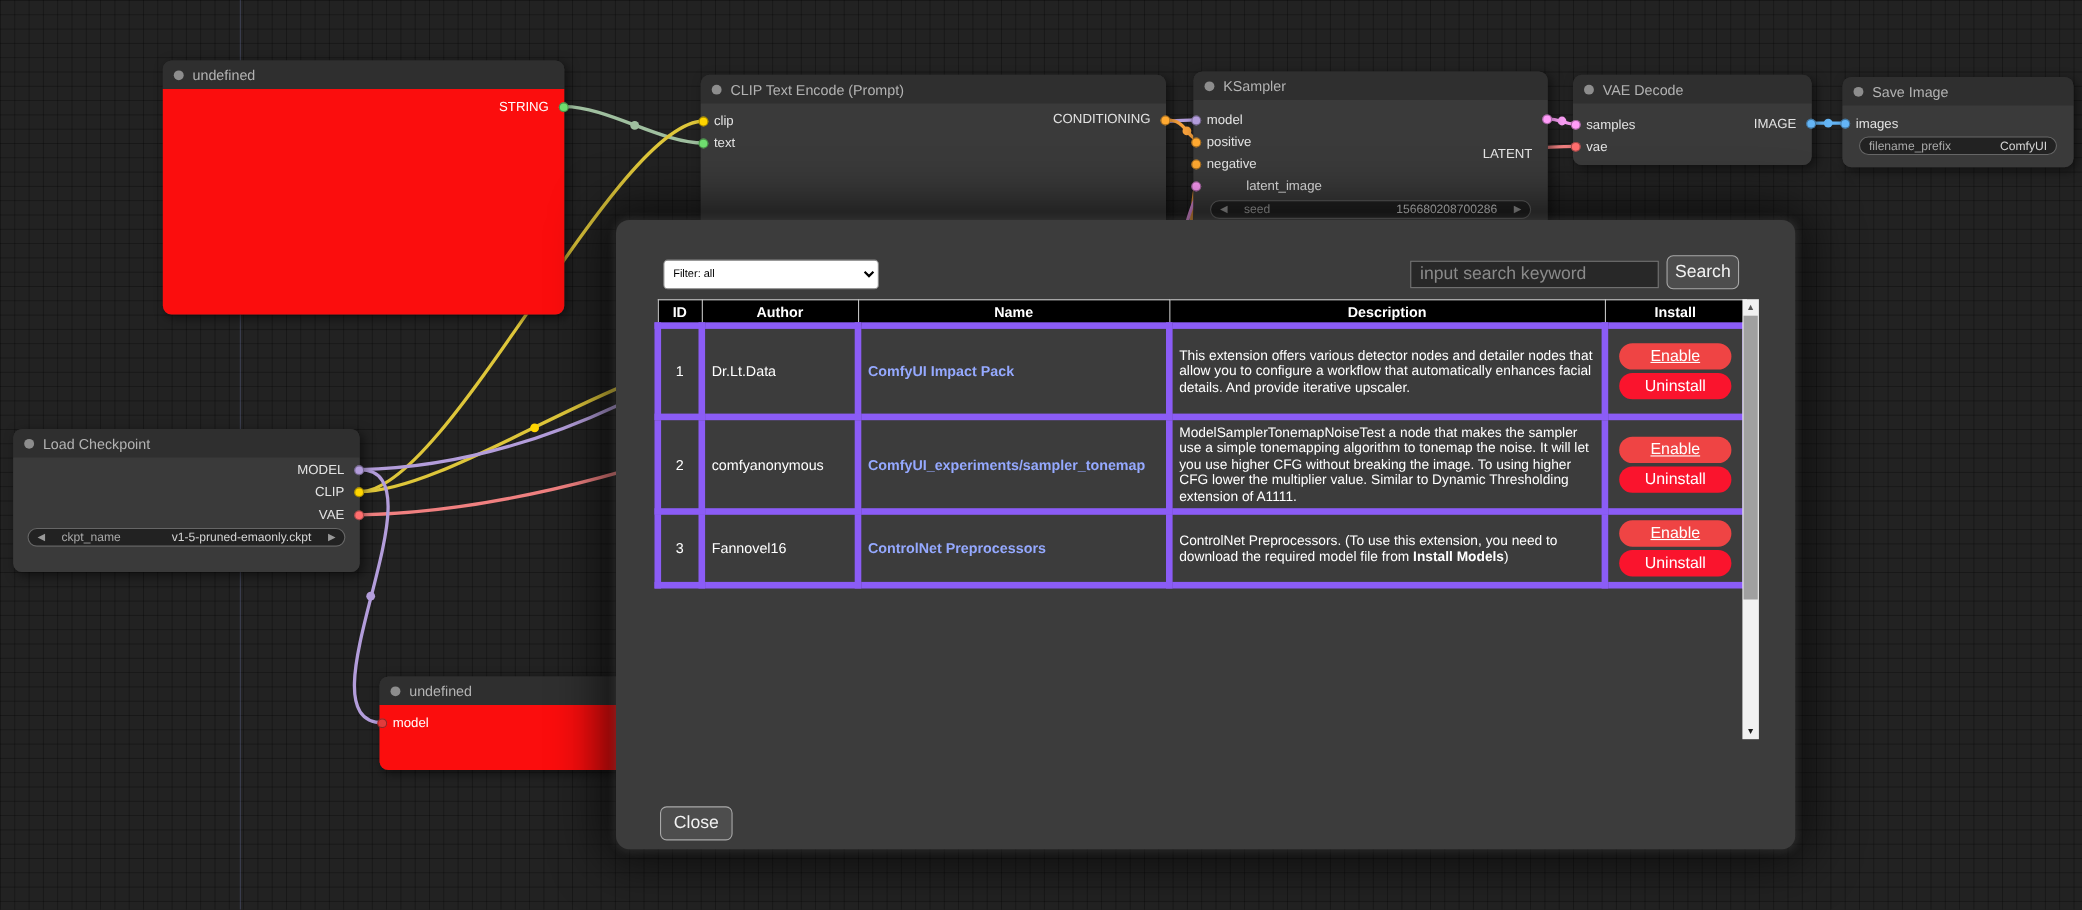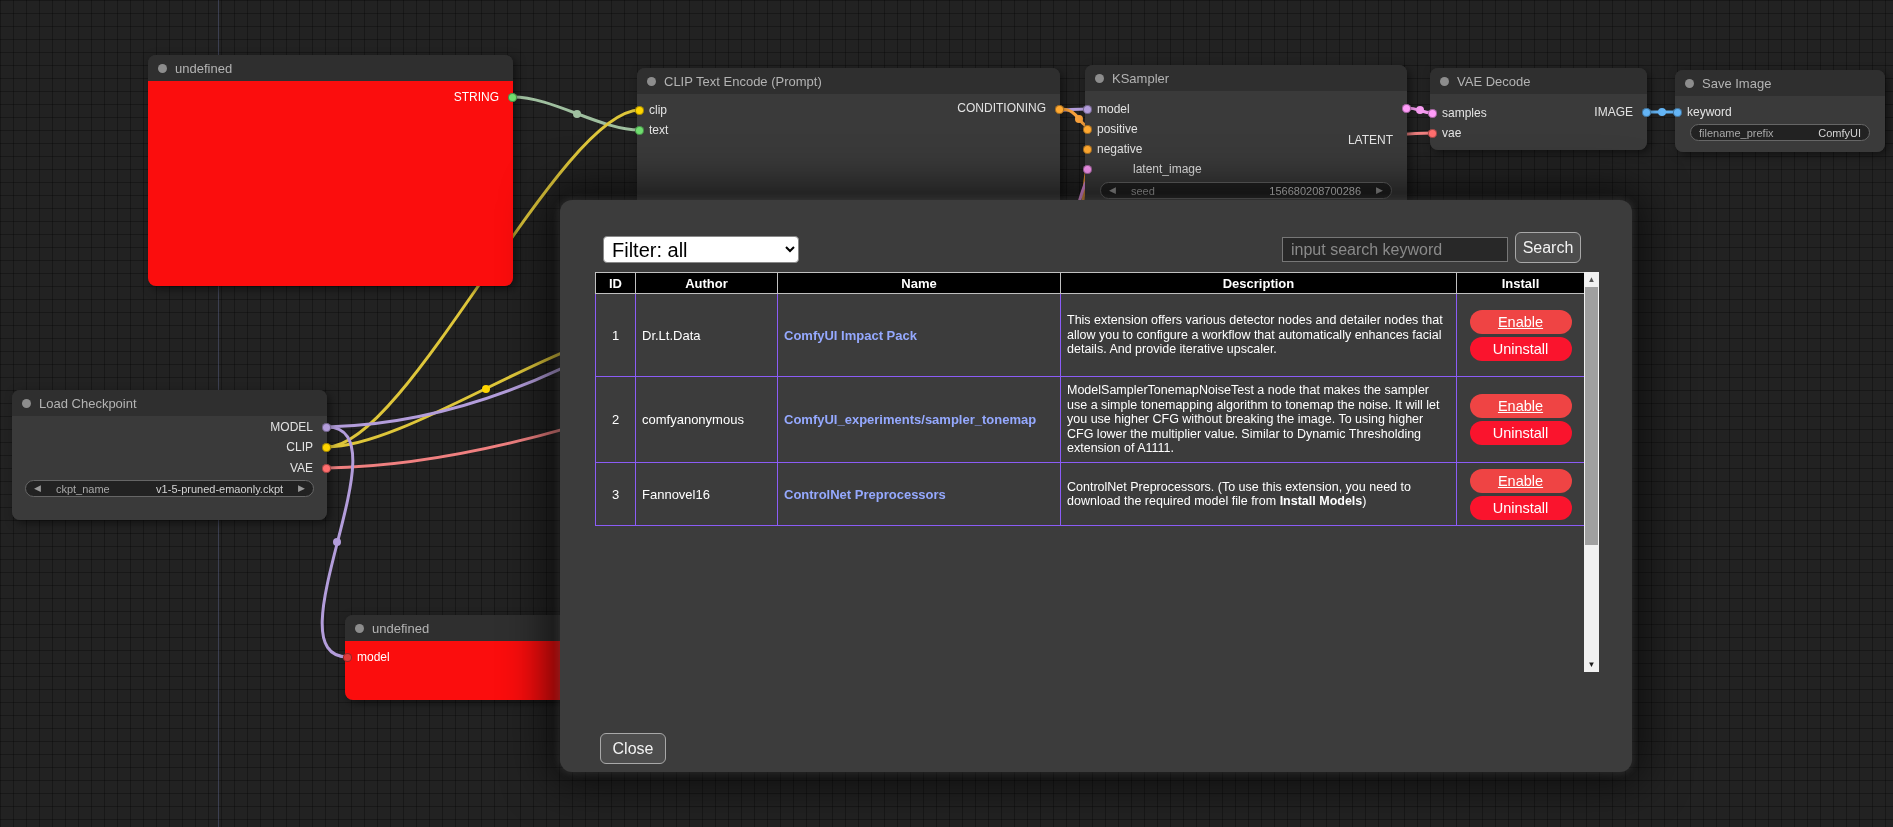--- a/index.html
+++ b/index.html
@@ -28,33 +28,33 @@
   .plabel.on-red{color:#ffffff;}
   .pdot{position:absolute;width:9px;height:9px;border-radius:50%;box-shadow:inset 0 0 0 1px rgba(0,0,0,0.35);z-index:4;}
   .widget{position:absolute;background:#222222;border:1px solid #666;border-radius:9px;display:flex;align-items:center;
     font-size:11px;color:#a8a8a8;padding:0 8px;gap:15px;box-sizing:border-box;z-index:3;}
   .widget .wvalue{margin-left:auto;color:#d4d4d4;white-space:nowrap;}
   .widget .warrow{color:#999;font-size:9px;line-height:1;flex:none;}
 
   
   .modal{position:absolute;left:560px;top:200px;width:1072px;height:572px;background:#3c3c3c;border-radius:12px;z-index:10;
     box-shadow:0 0 10px rgba(255,255,255,0.14), 0 0 45px 12px rgba(0,0,0,0.65);}
-  .filter-select{position:absolute;left:43px;top:36px;width:196px;height:27px;font-size:20px;border-radius:4px;
+  .filter-select{position:absolute;left:43px;top:36px;width:196px;height:27px;font-size:10px;border-radius:4px;
     border:1px solid #888;background:#ffffff;color:#000;padding:0 4px;box-sizing:border-box;font-family:"Liberation Sans",sans-serif;}
   .search-input{position:absolute;left:722px;top:37px;width:226px;height:25px;background:#282828;border:1px solid #777;
     color:#ddd;font-size:16px;padding:0 8px;box-sizing:border-box;font-family:"Liberation Sans",sans-serif;}
   .search-input::placeholder{color:#8a8a8a;}
   .btn{background:#4d4d4d;border:1px solid #a8a8a8;border-radius:6px;color:#f2f2f2;font-size:16px;text-align:center;
     cursor:pointer;font-family:"Liberation Sans",sans-serif;}
   .search-btn{position:absolute;left:955px;top:32px;width:66px;height:31px;}
   .close-btn{position:absolute;left:40px;top:533px;width:66px;height:31px;}
 
   table.grid{position:absolute;left:35px;top:72px;width:989px;border-collapse:collapse;table-layout:fixed;color:#fff;}
   table.grid th{background:#000;color:#fff;font-size:13px;font-weight:bold;border:1px solid #c0c0c0;padding:2px 4px;height:16px;}
-  table.grid td{border:1px solid #8b5cf6;padding:2px 6px;vertical-align:middle;box-sizing:border-box;}
+  table.grid td{border:6px solid #8b5cf6;padding:2px 6px;vertical-align:middle;box-sizing:border-box;}
   td.c-id{text-align:center;font-size:13px;}
   td.c-author{font-size:13px;}
   td.c-name{font-size:13px;}
   .name-link{font-weight:bold;color:#95a9ff;text-decoration:none;cursor:pointer;}
   td.c-desc{font-size:12.5px;line-height:14.5px;}
   td.c-install{text-align:center;padding:2px;}
   .pill{display:block;width:102px;height:24px;line-height:24px;margin:3px auto;border-radius:12px;border:none;
     color:#fff;font-size:14.5px;text-align:center;cursor:pointer;font-family:"Liberation Sans",sans-serif;padding:0;}
   .pill.enable{background:#ef4444;text-decoration:underline;}
   .pill.uninstall{background:#fa142d;}
@@ -163,21 +163,21 @@
   <span class="plabel" style="right:14px;top:37px;">IMAGE</span>
   <span class="pdot" style="left:212px;top:40px;background:#64b5f6;"></span>
 </div>
 
 <div class="node" style="left:1675px;top:70px;width:210px;height:82px;">
   <div class="node-header">
     <span class="collapse-dot"></span>
     <span class="node-title">Save Image</span>
   </div>
   <div class="node-body"></div>
-  <span class="plabel" style="left:12px;top:35px;">keyword</span>
+  <span class="plabel" style="left:12px;top:35px;">images</span>
   <span class="pdot" style="left:-2px;top:38px;background:#64b5f6;"></span>
   <div class="widget" style="left:15px;top:54px;width:180px;height:17px;">
     <span class="wlabel">filename_prefix</span>
     <span class="wvalue">ComfyUI</span>
   </div>
 </div>
 
 <div class="node" style="left:12px;top:390px;width:315px;height:130px;">
   <div class="node-header">
     <span class="collapse-dot"></span>

